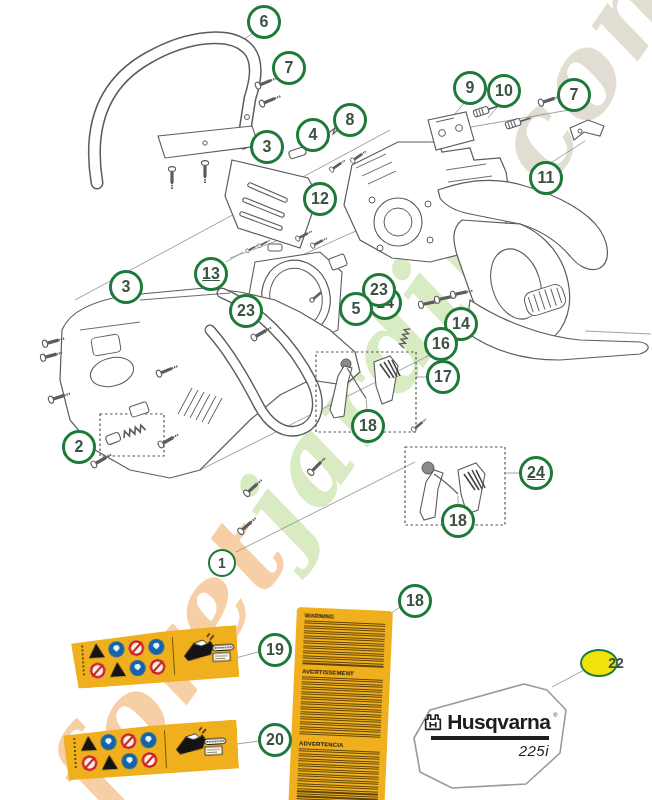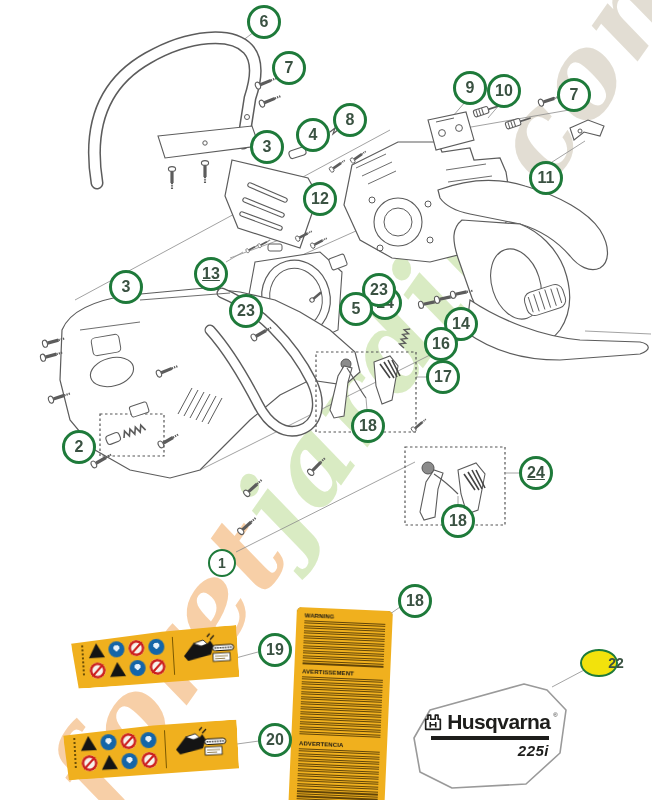--- a/index.html
+++ b/index.html
@@ -48,21 +48,21 @@
   #label22{position:absolute;left:406px;top:676px;width:168px;height:120px;}
   #label22 .shape{position:absolute;left:0;top:0;}
   #label22 .content{position:absolute;left:16px;top:34px;width:136px;
                     display:flex;flex-direction:column;align-items:center;}
   .brandrow{display:flex;align-items:center;gap:3px;}
   .brandname{font-family:"Liberation Sans",sans-serif;font-weight:bold;font-size:21px;
              color:#1d1d1b;letter-spacing:-0.6px;}
   .regmark{font-size:6px;color:#1d1d1b;align-self:flex-start;margin-top:2px;}
   .brandbar{width:118px;height:3.5px;background:#1d1d1b;margin-top:2px;}
   .modelrow{width:118px;text-align:right;font-family:"Liberation Sans",sans-serif;
-            font-weight:bold;font-style:italic;font-size:15px;color:#1d1d1b;margin-top:2px;
+            font-weight:normal;font-style:italic;font-size:15px;color:#1d1d1b;margin-top:2px;
             letter-spacing:.5px;}
 </style>
 </head>
 <body>
 
 <div id="stage">
 
   <svg width="652" height="800" viewBox="0 0 652 800" style="position:absolute;left:0;top:0;">
     <defs>
       <g id="screw" stroke="#5c5c5c" fill="#ffffff">

